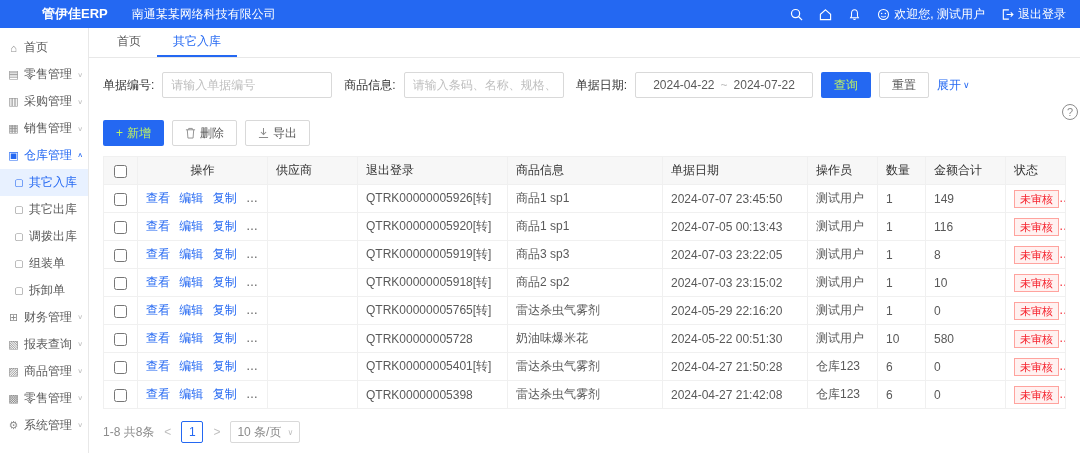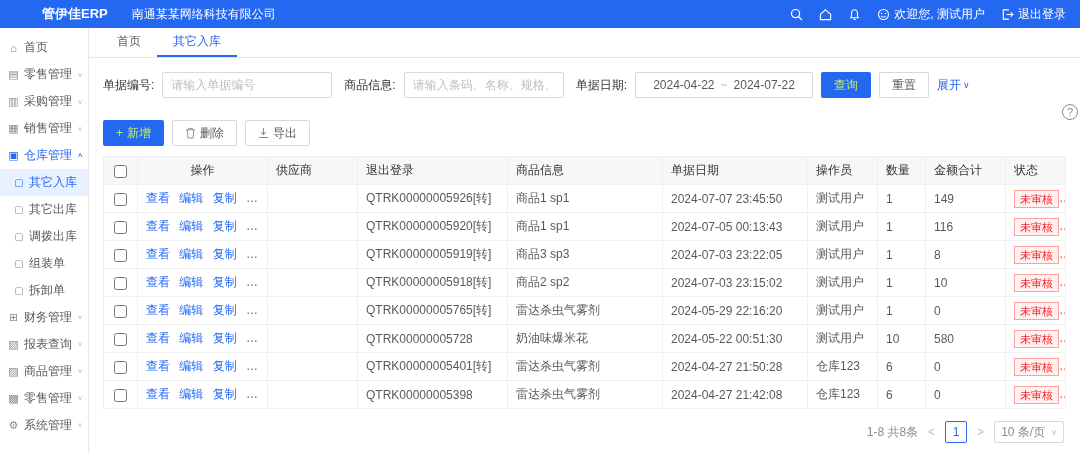--- a/index.html
+++ b/index.html
@@ -69,21 +69,21 @@
   th.c-check, td.c-check { text-align:center; padding:0; }
   th.c-ops { text-align:center; }
   td.c-ops { }
   .op-link { color:#2468f2; cursor:pointer; margin-right:6px; }
   .op-link:last-child { margin-right:0; }
   .status-badge { display:inline-block; padding:1px 5px; font-size:11px; color:#f5222d; background:#fff1f0;
     border:1px solid #ffa39e; border-radius:0; line-height:14px; }
   input[type="checkbox"] { width:13px; height:13px; cursor:pointer; vertical-align:middle; }
 
   
-  .pagination { display:flex; justify-content:flex-end; align-items:center; gap:8px; margin-top:12px;
+  .pagination { display:flex; justify-content:flex-start; align-items:center; gap:8px; margin-top:12px;
     color:#8c8c8c; padding-right:2px; }
   .pg-arrow { color:#bfbfbf; cursor:pointer; font-size:12px; padding:0 2px; }
   .pg-num { min-width:22px; height:22px; border:1px solid #2468f2; color:#2468f2; border-radius:2px;
     display:flex; align-items:center; justify-content:center; cursor:pointer; background:#fff; }
   .pg-size { height:22px; border:1px solid #d9d9d9; border-radius:2px; display:flex; align-items:center;
     gap:6px; padding:0 6px; color:#8c8c8c; cursor:pointer; font-size:12px; }
   .pg-size .chev { font-size:8px; color:#bfbfbf; }
 </style>
 </head>
 <body>

